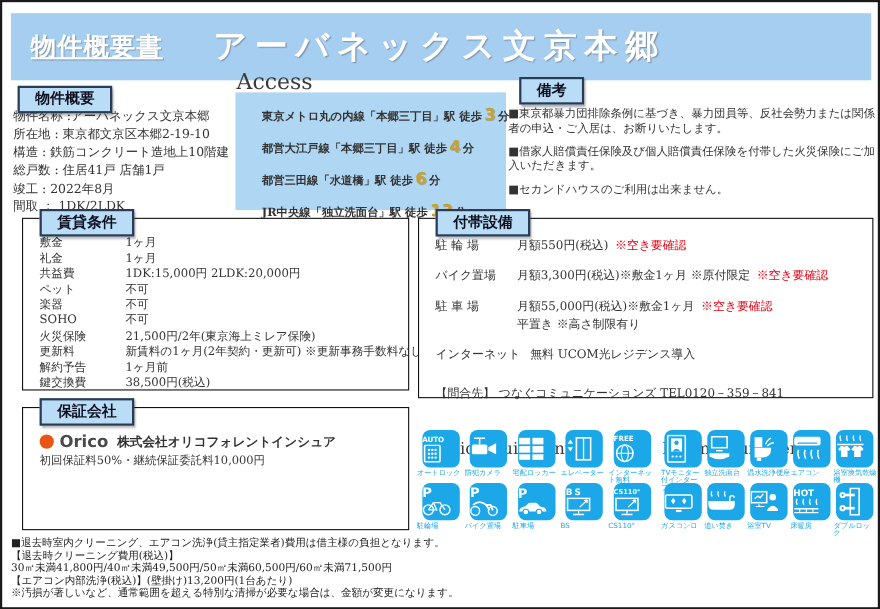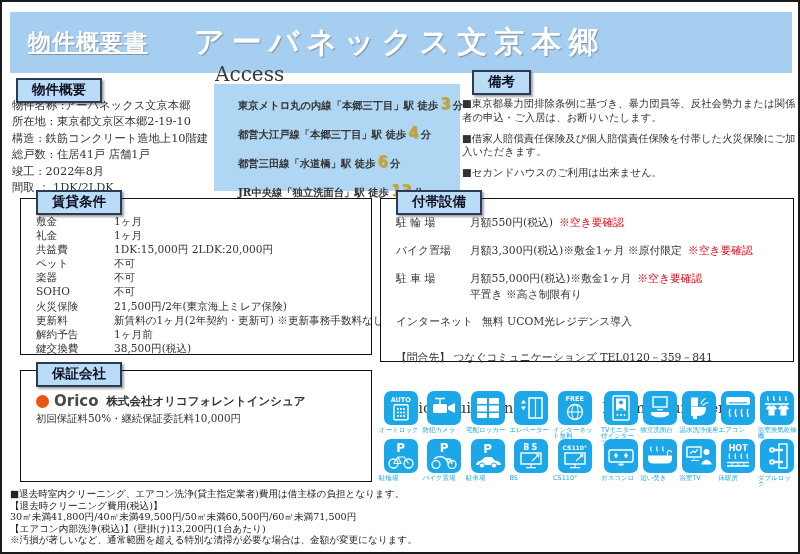--- a/index.html
+++ b/index.html
@@ -64,21 +64,21 @@
 
   
   .eqhead{position:absolute;top:365px;font-size:15px;color:#3a3a3a;text-align:left;white-space:nowrap;margin-top:32px;}
   .eqhead.pub{left:382px;width:210px;}
   .eqhead.room{left:600px;width:194px;}
   .tilegrid{position:absolute;top:389px;display:grid;grid-auto-rows:48px;}
   .tilegrid.pub{left:377px;grid-template-columns:repeat(5,43.5px);}
   .tilegrid.room{left:599px;grid-template-columns:repeat(5,39.2px);}
   .tile{display:flex;flex-direction:column;align-items:center;}
   .tico{width:34px;height:34px;background:#1BA7E8;border-radius:7px;flex:none;
-        display:flex;flex-direction:column;align-items:center;justify-content:center;overflow:hidden;color:#fff;}
+        display:flex;flex-direction:column;align-items:flex-start;justify-content:center;overflow:hidden;color:#fff;}
   .tword{font-family:"DejaVu Sans","Liberation Sans",sans-serif;font-weight:bold;line-height:8px;letter-spacing:0;}
   .tlbl{font-family:"DejaVu Sans","Liberation Sans",sans-serif;font-size:6.5px;line-height:6.8px;
         color:#1BA7E8;text-align:left;margin-top:1.5px;width:100%;}
 
   
   .footer{position:absolute;left:8px;top:486px;width:770px;font-size:9.6px;line-height:11.6px;color:#222;}
   .footer div{white-space:nowrap;}
 </style>
 </head>
 <body>

